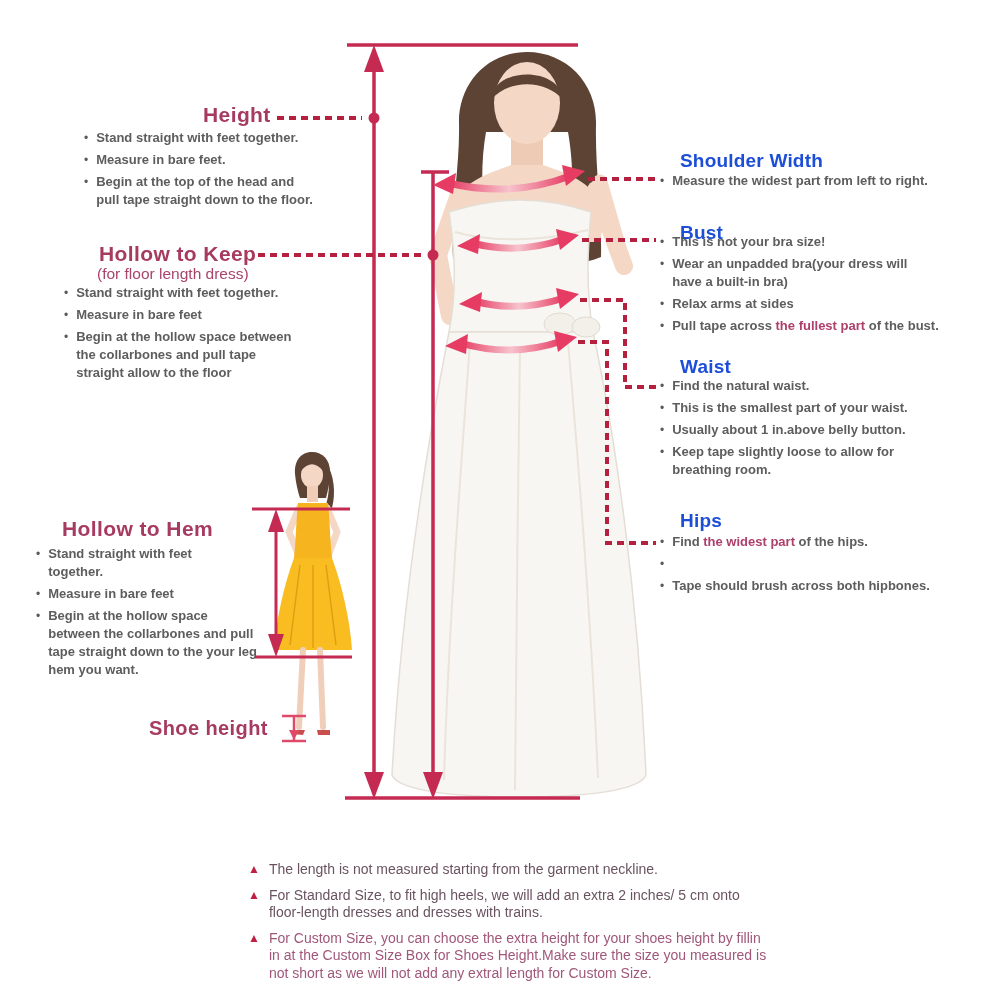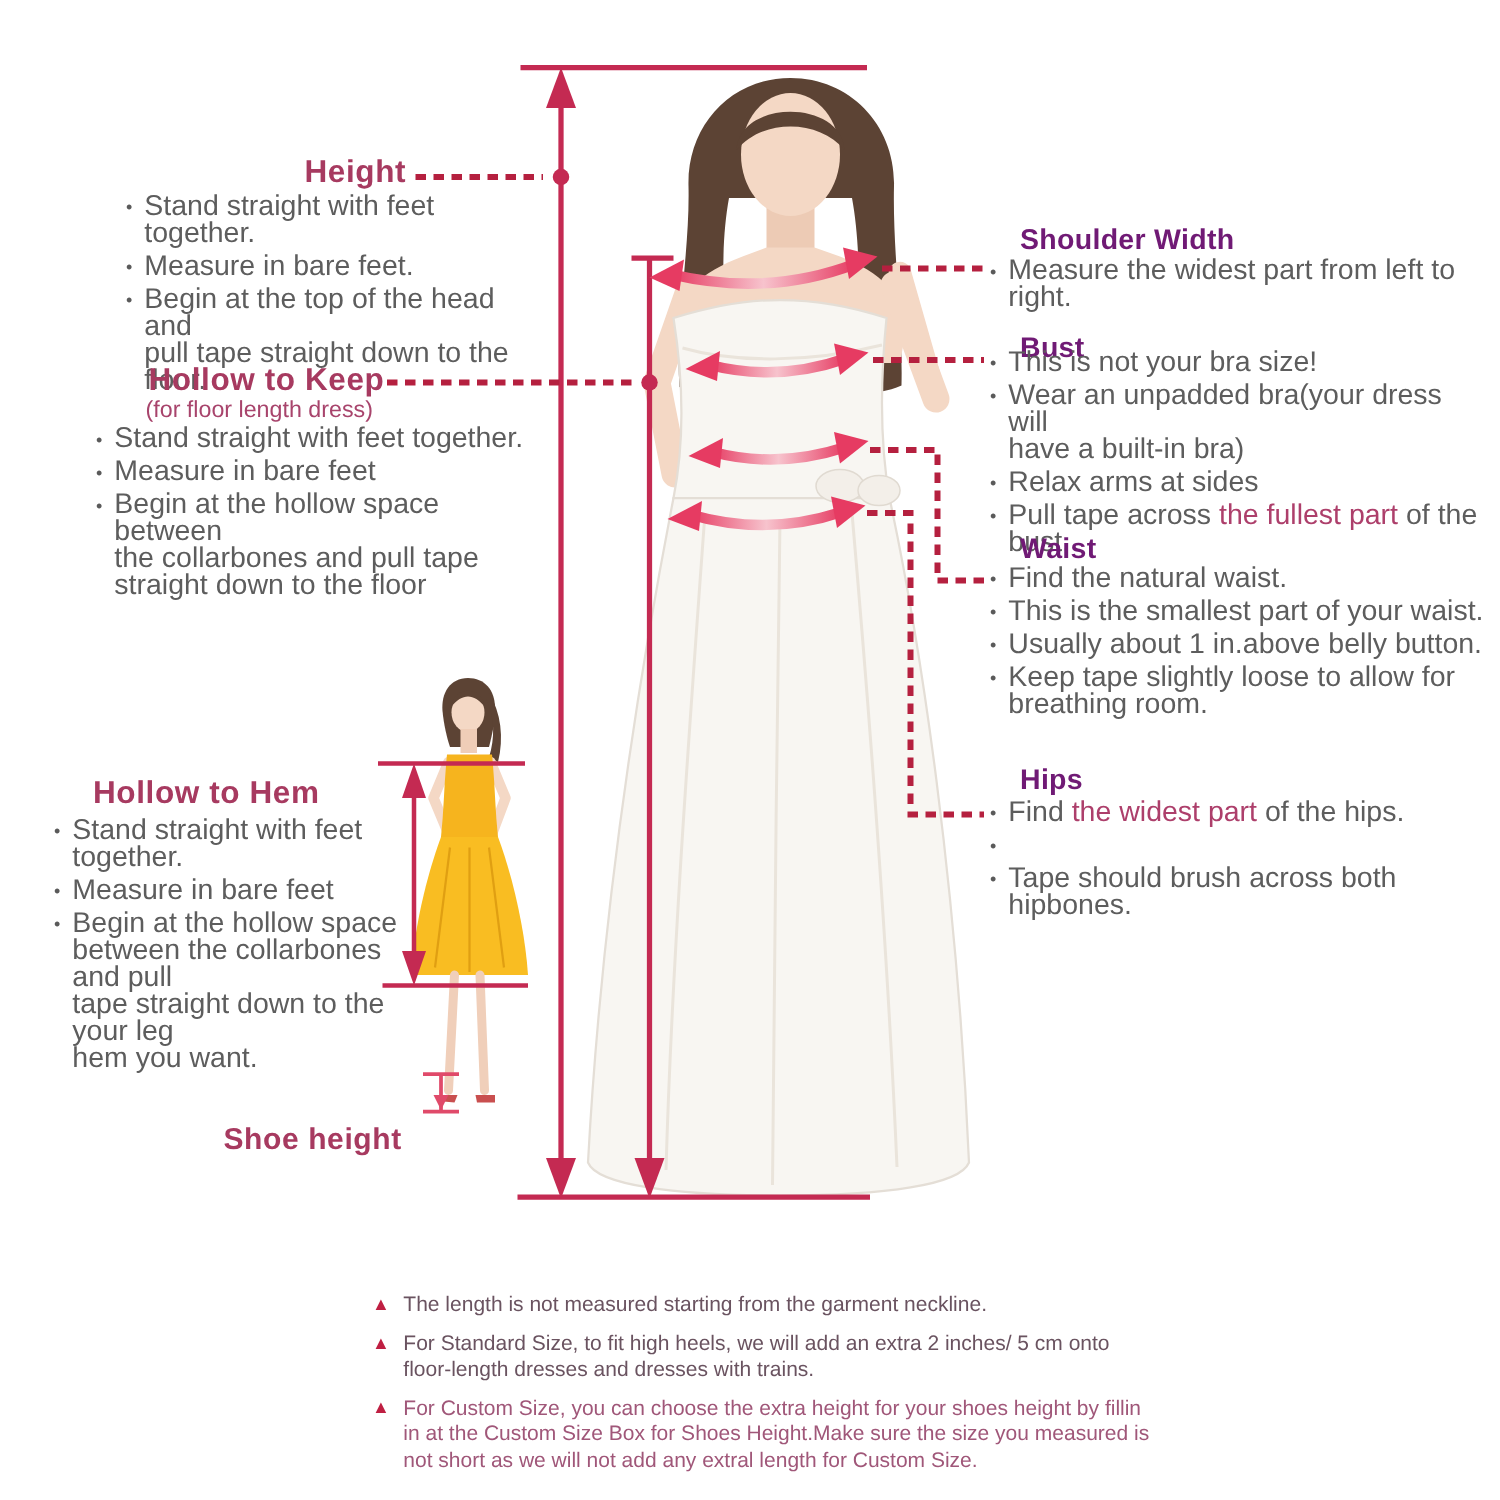--- a/index.html
+++ b/index.html
@@ -1,27 +1,27 @@
 <!DOCTYPE html>
 <html><head>
 <meta charset="utf-8">
 <style>
   html,body{margin:0;padding:0;background:#fff;}
   #canvas{position:relative;width:1000px;height:1000px;background:#ffffff;overflow:hidden;
           font-family:"Liberation Sans",sans-serif;}
   #art{position:absolute;left:0;top:0;}
 
   .lh{position:absolute;font-weight:bold;font-size:21px;color:#a73a60;letter-spacing:.4px;}
-  .rh{position:absolute;font-weight:bold;font-size:19px;color:#701a75;letter-spacing:.2px;}
+  .rh{position:absolute;font-weight:bold;font-size:19px;color:#1d4ed8;letter-spacing:.2px;}
   .sub{position:absolute;font-size:15.5px;color:#a8446c;}
 
   .blist{position:absolute;list-style:none;margin:0;padding:0;}
   .blist li{display:flex;gap:8px;margin:0 0 4px 0;}
   .blist .dot{color:#5a5a5a;font-size:12px;line-height:18px;flex:0 0 auto;}
-  .blist .txt{font-size:19px;line-height:18px;color:#5d5d5d;white-space:pre-line;}
+  .blist .txt{font-size:13px;line-height:18px;color:#5d5d5d;white-space:pre-line;font-weight:bold;}
   .em{color:#ad3f6b;}
 
   .notes{position:absolute;left:248px;top:861px;width:585px;}
   .note{display:flex;gap:9px;margin:0 0 8px 0;}
   .note .tri{color:#bf1f42;font-size:12px;line-height:17.5px;flex:0 0 auto;}
   .note .txt{font-size:14px;line-height:17.5px;white-space:pre-line;}
   .note.dark .txt{color:#6a5360;}
   .note.pink .txt{color:#a05779;}
 
   
@@ -160,21 +160,21 @@
         <span class="txt">Stand straight with feet together.</span>
       </li>
     <li>
         <span class="dot">•</span>
         <span class="txt">Measure in bare feet</span>
       </li>
     <li>
         <span class="dot">•</span>
         <span class="txt">Begin at the hollow space between
 the collarbones and pull tape
-straight down to the floor</span>
+straight allow to the floor</span>
       </li>
   </ul>
 
   <div class="lh" style="left:62px;top:517px;">Hollow to Hem</div>
   <ul class="blist" style="left:36px;top:545px;width:252px;">
     <li>
         <span class="dot">•</span>
         <span class="txt">Stand straight with feet
 together.</span>
       </li>
@@ -184,21 +184,21 @@
       </li>
     <li>
         <span class="dot">•</span>
         <span class="txt">Begin at the hollow space
 between the collarbones and pull
 tape straight down to the your leg
 hem you want.</span>
       </li>
   </ul>
 
-  <div class="lh" style="left:149px;top:717px;font-size:20px;margin-top:32px;">Shoe height</div>
+  <div class="lh" style="left:149px;top:717px;font-size:20px;">Shoe height</div>
 
   <div class="rh" style="left:680px;top:150px;">Shoulder Width</div>
   <ul class="blist" style="left:660px;top:172px;width:330px;">
     <li>
         <span class="dot">•</span>
         <span class="txt">Measure the widest part from left to right.</span>
       </li>
   </ul>
 
   <div class="rh" style="left:680px;top:212px;margin-top:10px;">Bust</div>

